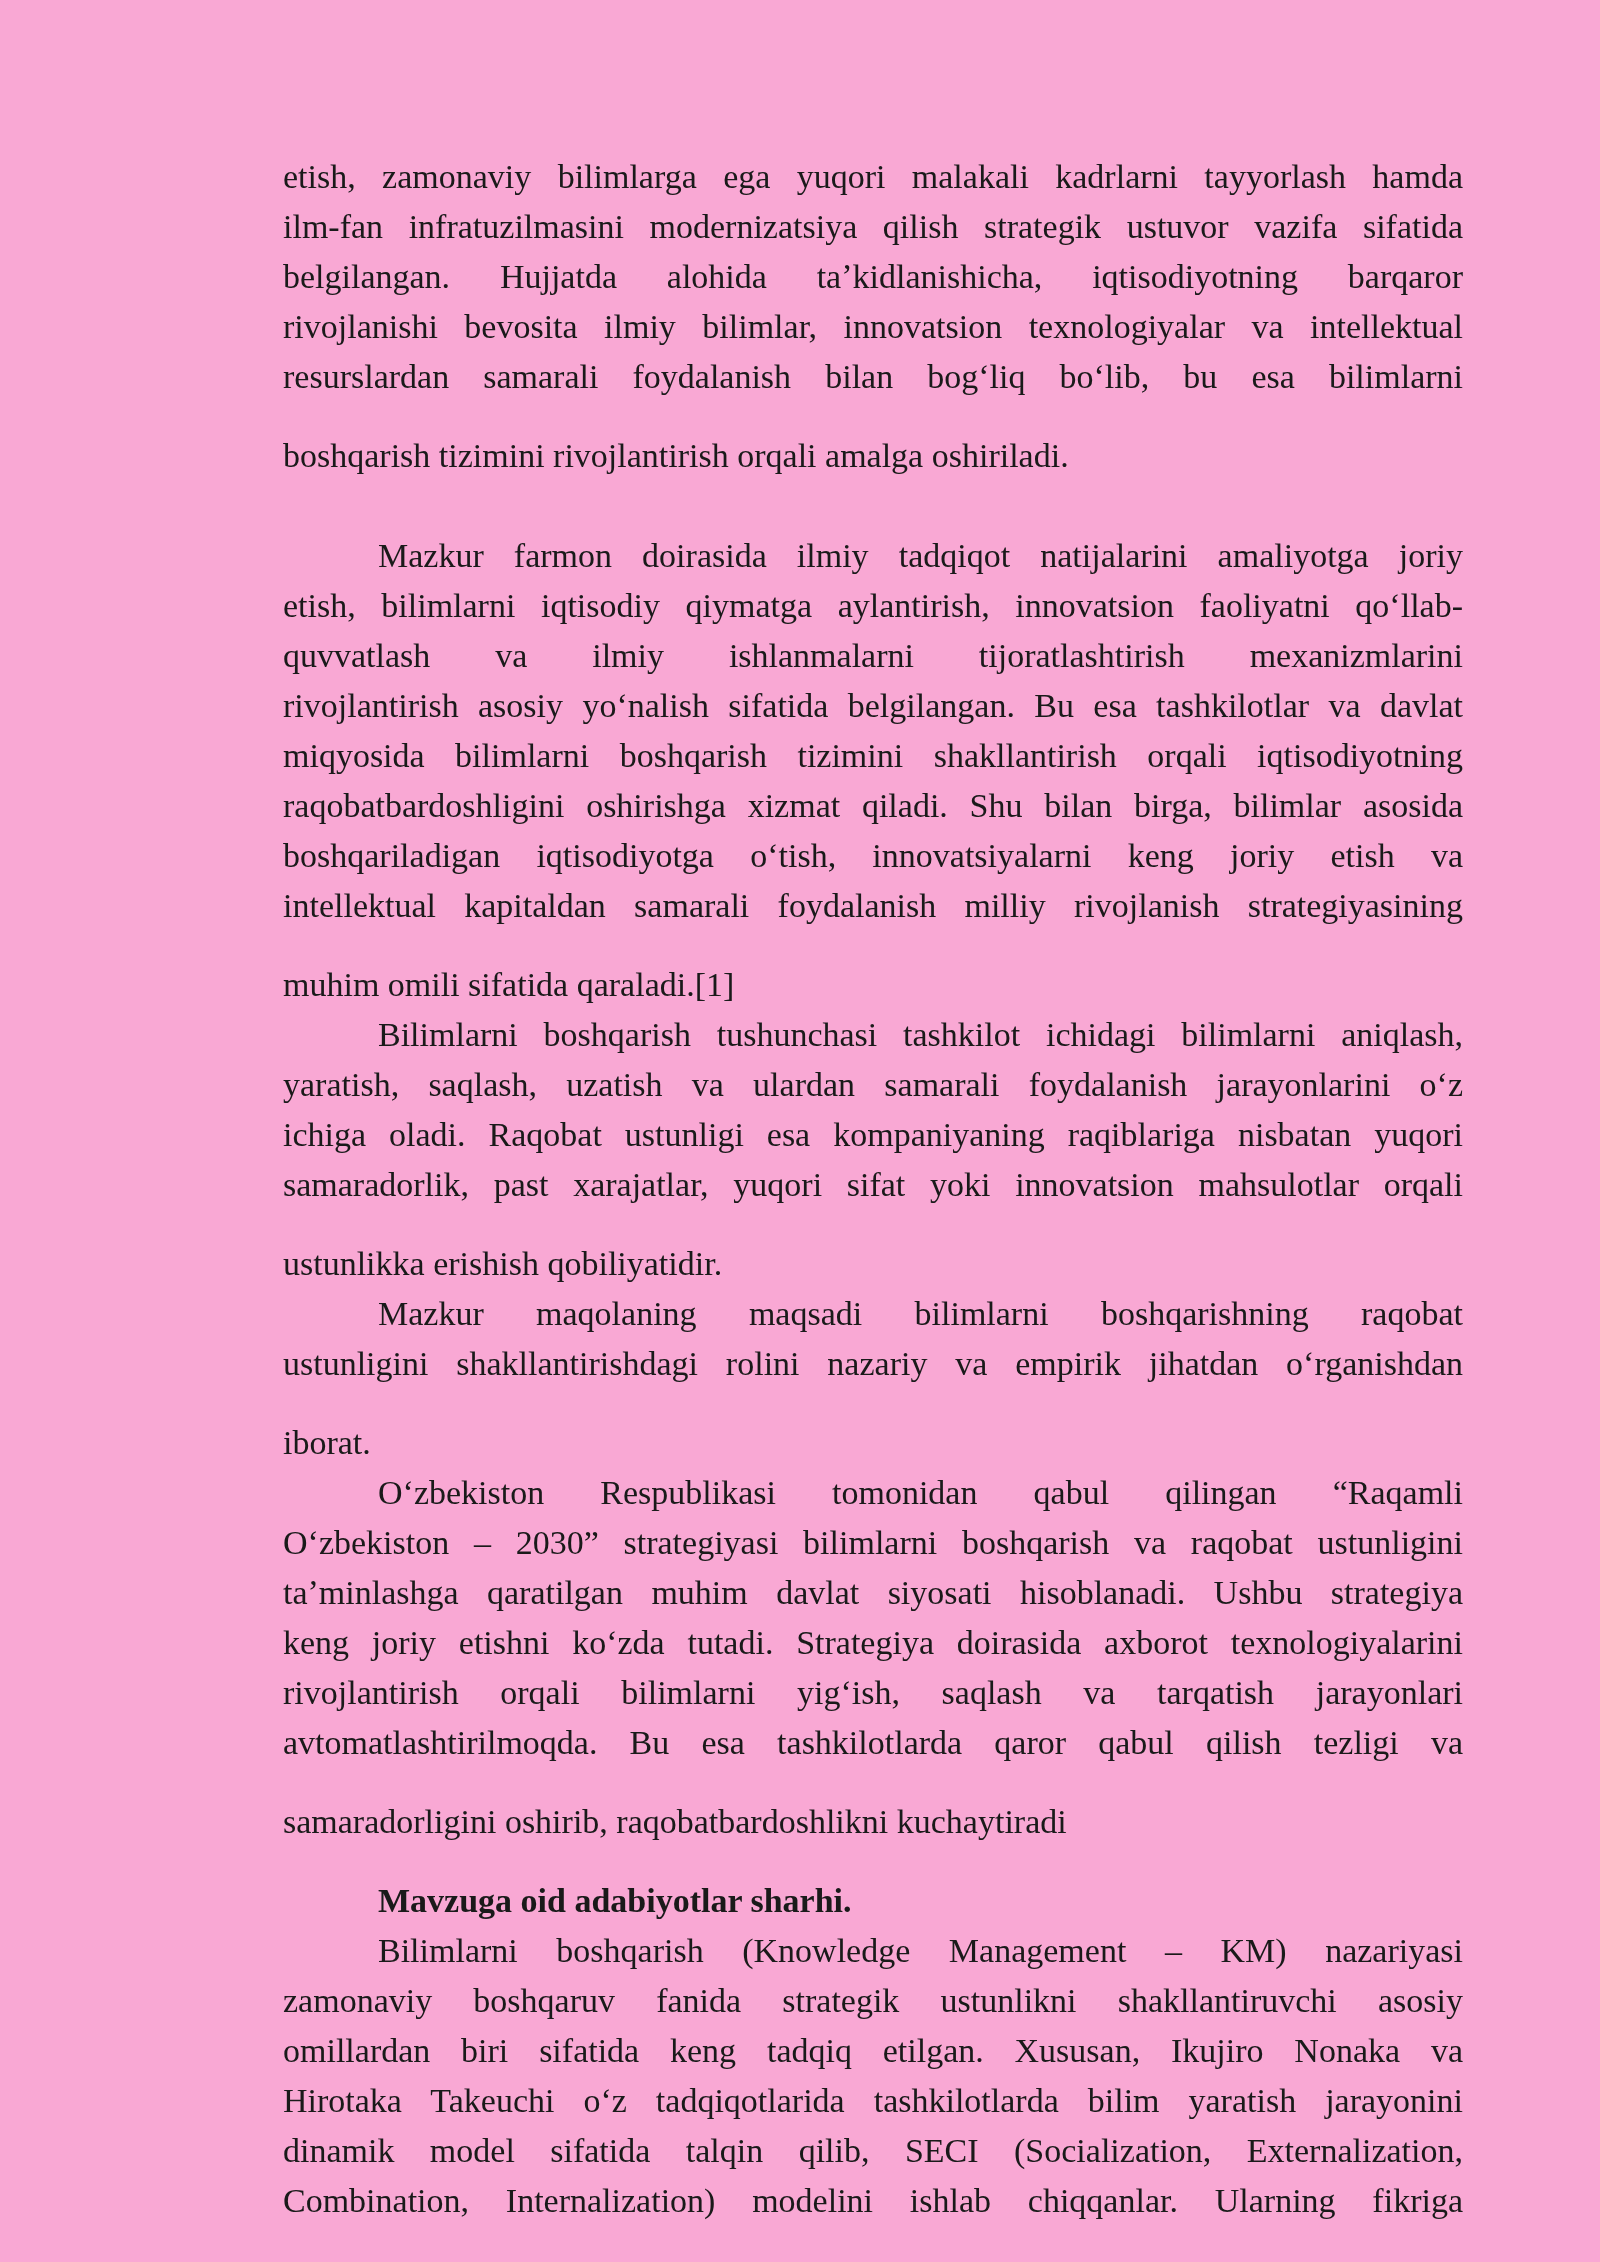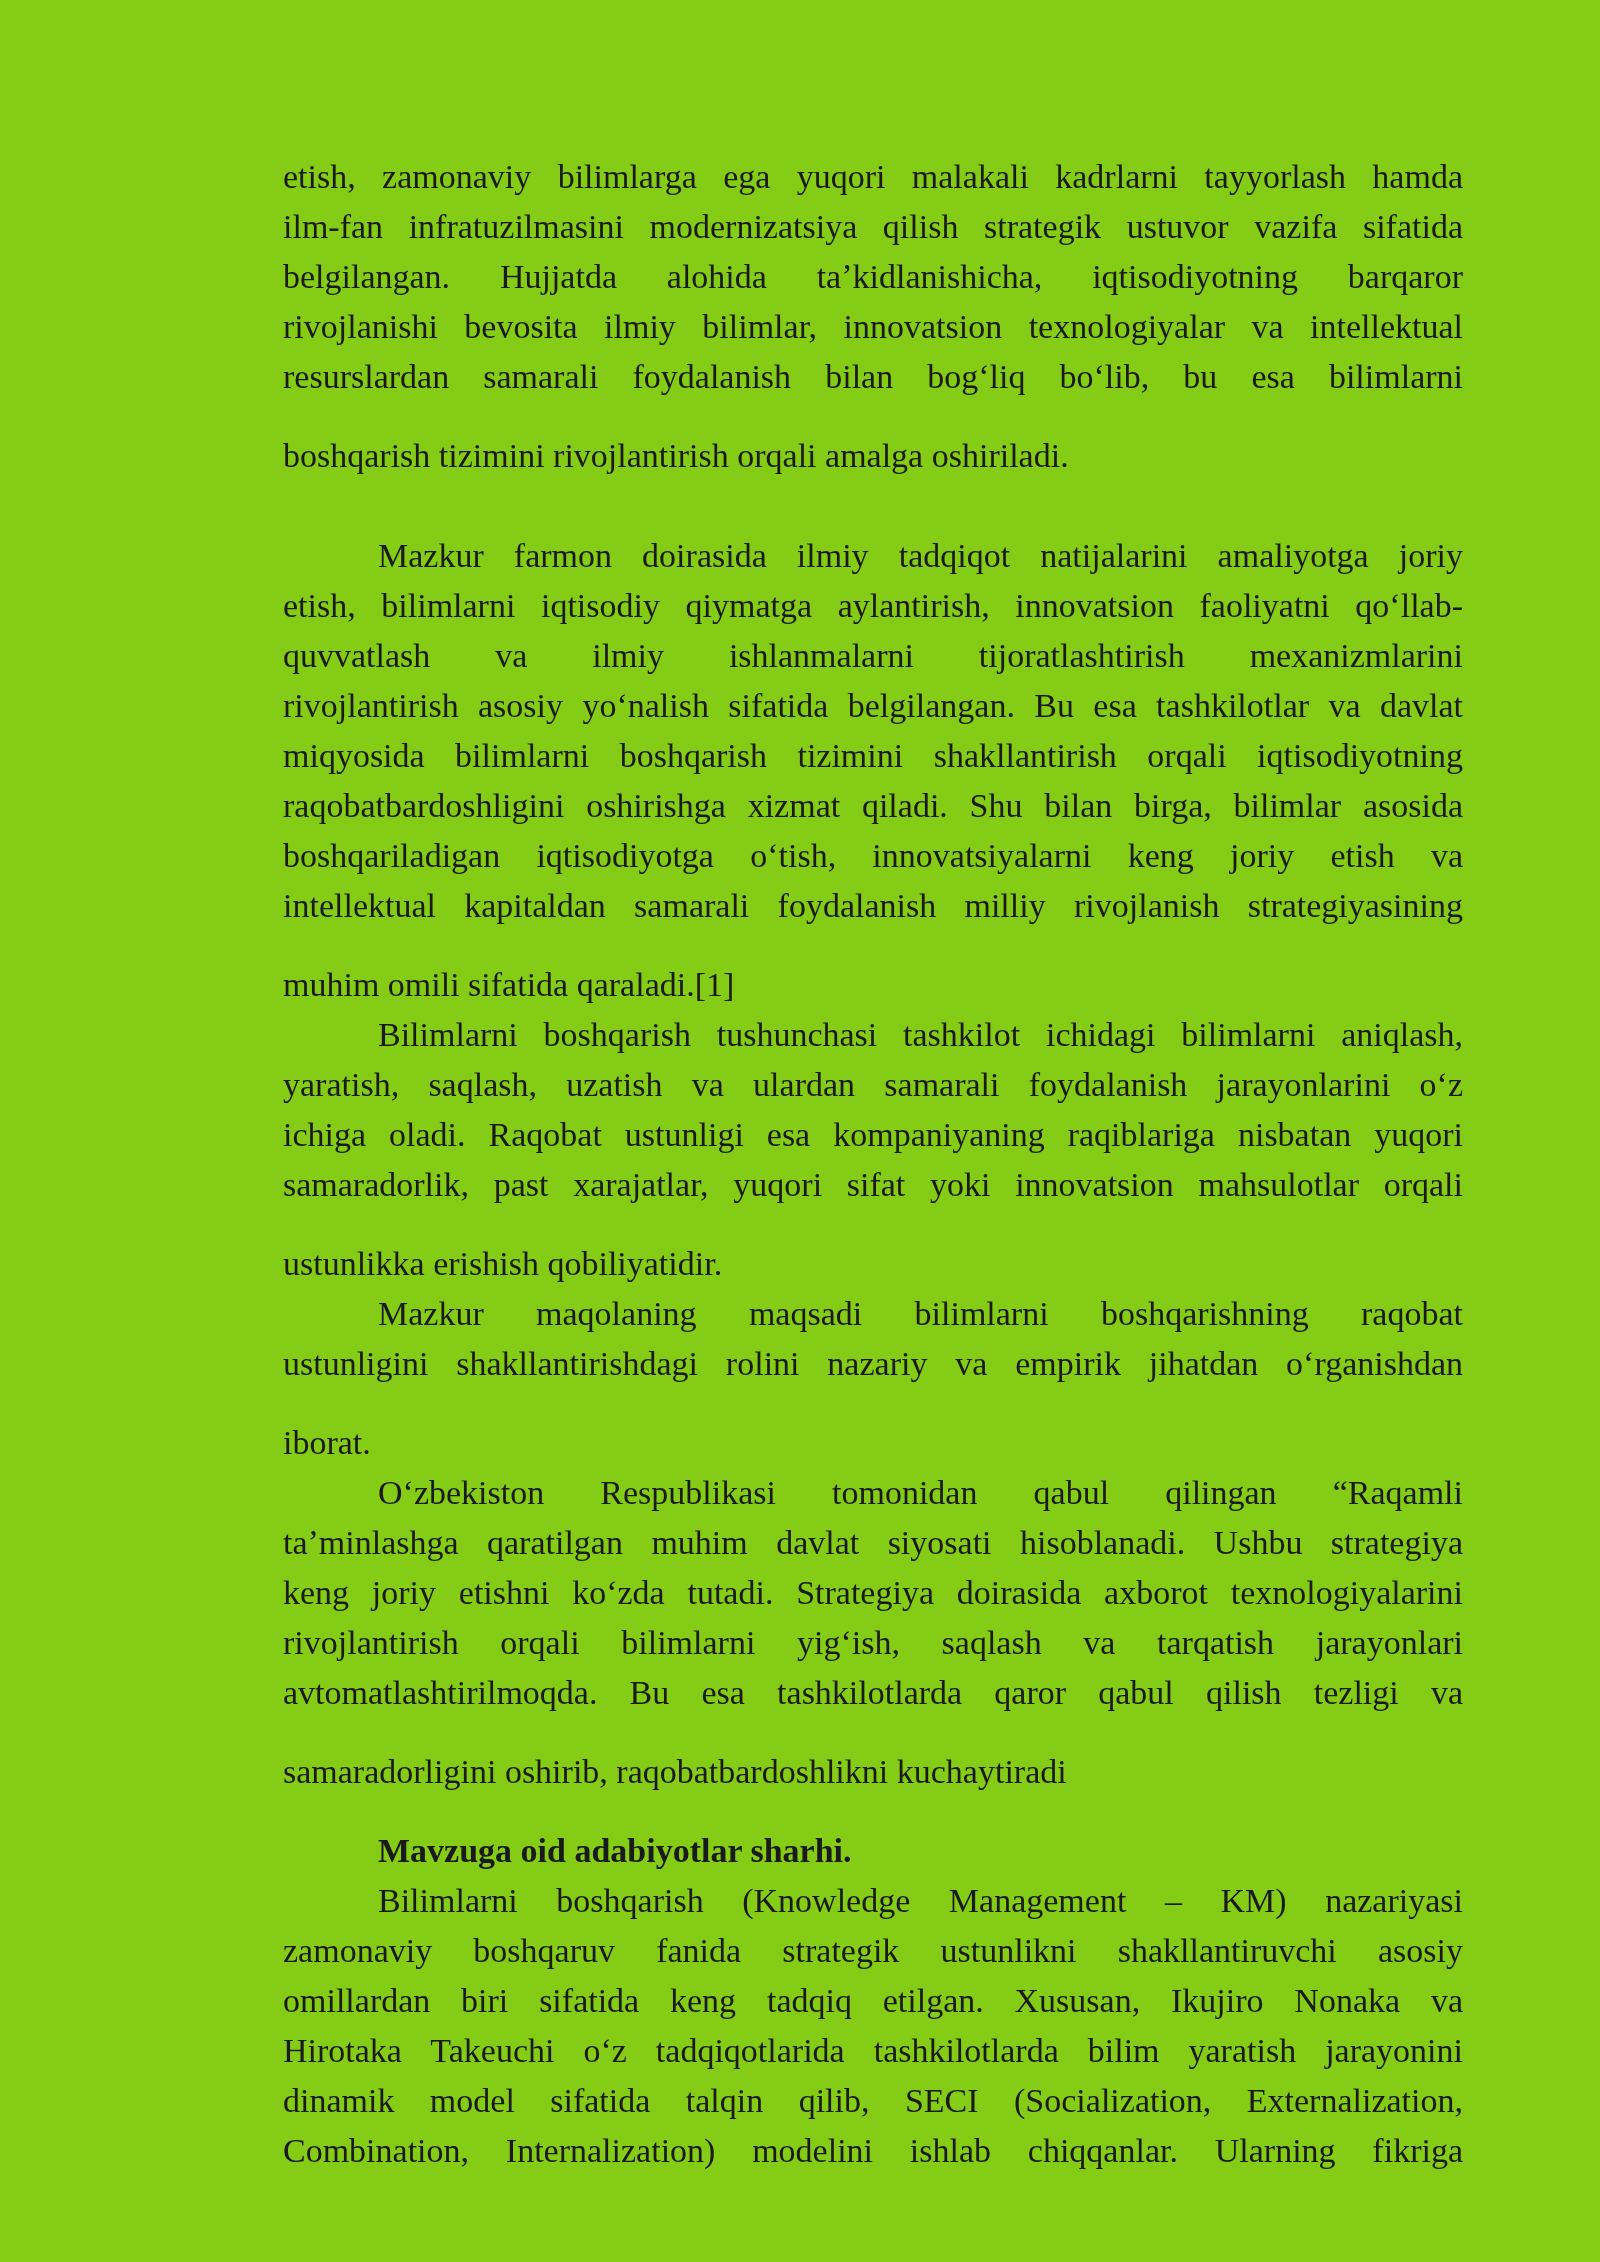--- a/index.html
+++ b/index.html
@@ -4,21 +4,21 @@
 <style>
   html, body {
     margin: 0;
     padding: 0;
     background: #ffffff;
   }
   .page {
     position: relative;
     width: 1600px;
     height: 2262px;
-    background: #84cc16;
+    background: #f9a8d4;
     font-family: "Liberation Serif", "DejaVu Serif", serif;
     color: #1a1a1a;
     overflow: hidden;
   }
   .text-block {
     position: absolute;
     left: 283px;
     top: 152px;
     width: 1180px;
     font-size: 34px;
@@ -76,20 +76,21 @@
         <div class="line">samaradorlik, past xarajatlar, yuqori sifat yoki innovatsion mahsulotlar orqali</div>
         <div class="line lastline">ustunlikka erishish qobiliyatidir.</div>
       </div>
       <div class="para">
         <div class="line indent">Mazkur maqolaning maqsadi bilimlarni boshqarishning raqobat</div>
         <div class="line">ustunligini shakllantirishdagi rolini nazariy va empirik jihatdan oʻrganishdan</div>
         <div class="line lastline">iborat.</div>
       </div>
       <div class="para">
         <div class="line indent">Oʻzbekiston Respublikasi tomonidan qabul qilingan “Raqamli</div>
+        <div class="line">Oʻzbekiston – 2030” strategiyasi bilimlarni boshqarish va raqobat ustunligini</div>
         <div class="line">taʼminlashga qaratilgan muhim davlat siyosati hisoblanadi. Ushbu strategiya</div>
         <div class="line">keng joriy etishni koʻzda tutadi. Strategiya doirasida axborot texnologiyalarini</div>
         <div class="line">rivojlantirish orqali bilimlarni yigʻish, saqlash va tarqatish jarayonlari</div>
         <div class="line">avtomatlashtirilmoqda. Bu esa tashkilotlarda qaror qabul qilish tezligi va</div>
         <div class="line lastline">samaradorligini oshirib, raqobatbardoshlikni kuchaytiradi</div>
       </div>
       <div class="para heading">
         <div class="line indent lastline">Mavzuga oid adabiyotlar sharhi.</div>
       </div>
       <div class="para">

